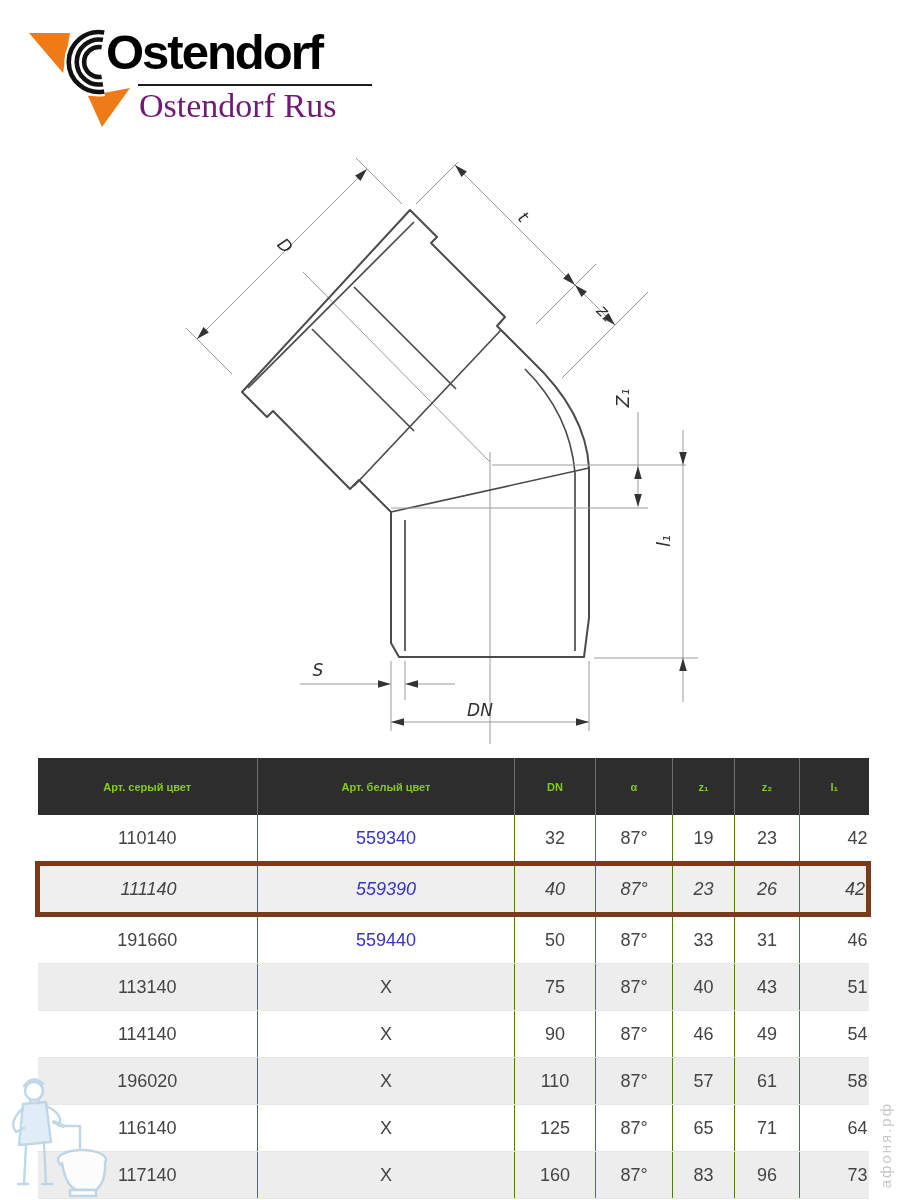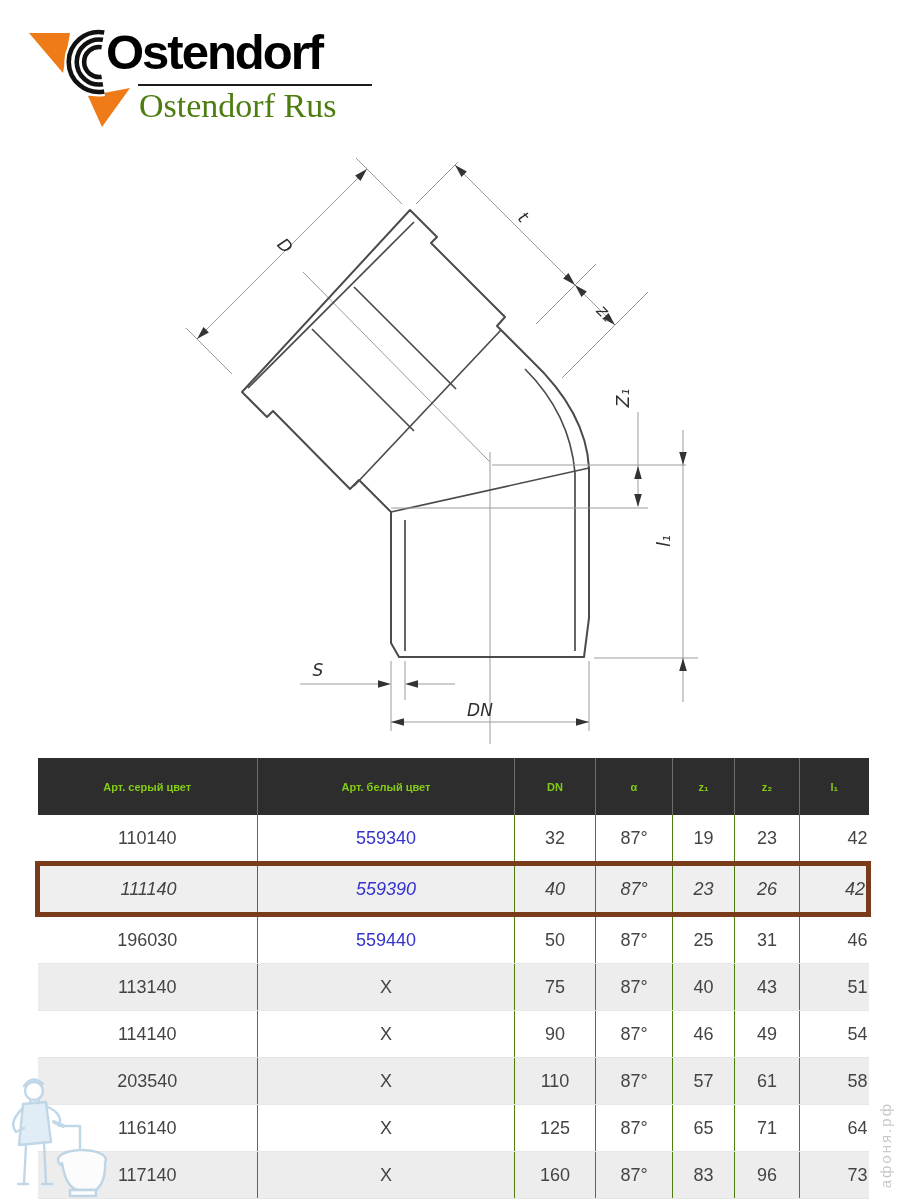--- a/index.html
+++ b/index.html
@@ -9,21 +9,21 @@
   }
   
   .logo{position:absolute;left:0;top:0;width:420px;height:140px;}
   .logo-mark{position:absolute;left:20px;top:26px;}
   .brand{
     position:absolute;left:106px;top:24px;font-size:49px;font-weight:bold;
     color:#000000;letter-spacing:-2px;white-space:nowrap;
   }
   .brand-divider{position:absolute;left:138px;top:84px;width:234px;height:2px;background:#1c1c1c;}
   .brand-sub{
-    position:absolute;left:139px;top:87px;font-size:34px;color:#4d7c0f;
+    position:absolute;left:139px;top:87px;font-size:34px;color:#701a75;
     font-family:"Liberation Serif","DejaVu Serif",serif;white-space:nowrap;
   }
   
   .drawing{position:absolute;left:0;top:140px;width:900px;height:618px;}
   .outline{fill:none;stroke:#4b4b4b;stroke-width:2;stroke-linejoin:round;}
   .inner-line{fill:none;stroke:#4b4b4b;stroke-width:1.7;}
   .dim{stroke:#9b9b9b;stroke-width:1;fill:none;}
   .dim-arrow{fill:#333;}
   .dim-label{font-family:"DejaVu Sans",sans-serif;font-style:italic;font-size:17px;fill:#2f2f2f;text-anchor:middle;}
   
@@ -180,25 +180,25 @@
     <tr class="highlight">
       <td>111140</td>
       <td><span class="link">559390</span></td>
       <td>40</td>
       <td>87°</td>
       <td>23</td>
       <td>26</td>
       <td>42</td>
     </tr>
     <tr>
-      <td>196030</td>
+      <td>191660</td>
       <td><span class="link">559440</span></td>
       <td>50</td>
       <td>87°</td>
-      <td>25</td>
+      <td>33</td>
       <td>31</td>
       <td>46</td>
     </tr>
     <tr>
       <td>113140</td>
       <td>X</td>
       <td>75</td>
       <td>87°</td>
       <td>40</td>
       <td>43</td>
@@ -207,21 +207,21 @@
     <tr>
       <td>114140</td>
       <td>X</td>
       <td>90</td>
       <td>87°</td>
       <td>46</td>
       <td>49</td>
       <td>54</td>
     </tr>
     <tr>
-      <td>203540</td>
+      <td>196020</td>
       <td>X</td>
       <td>110</td>
       <td>87°</td>
       <td>57</td>
       <td>61</td>
       <td>58</td>
     </tr>
     <tr>
       <td>116140</td>
       <td>X</td>

